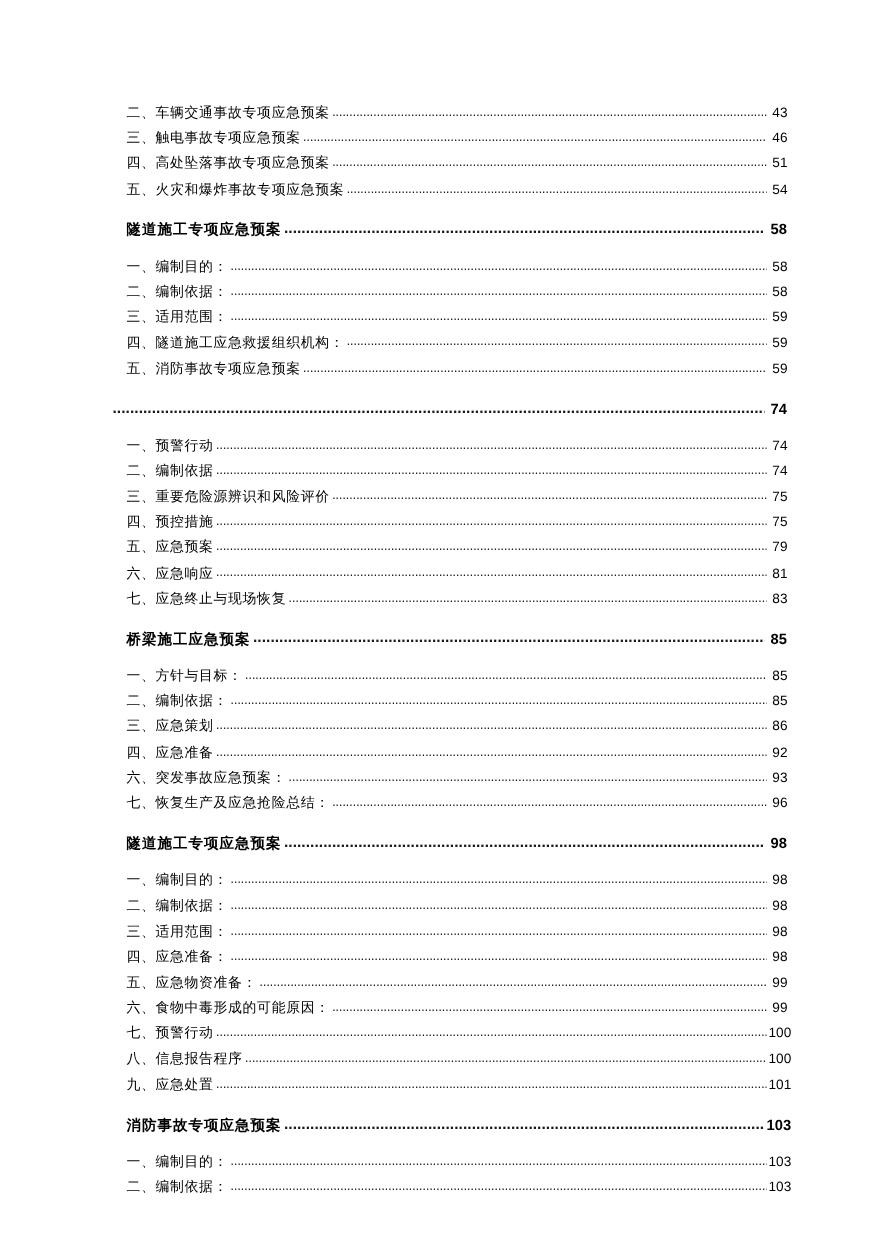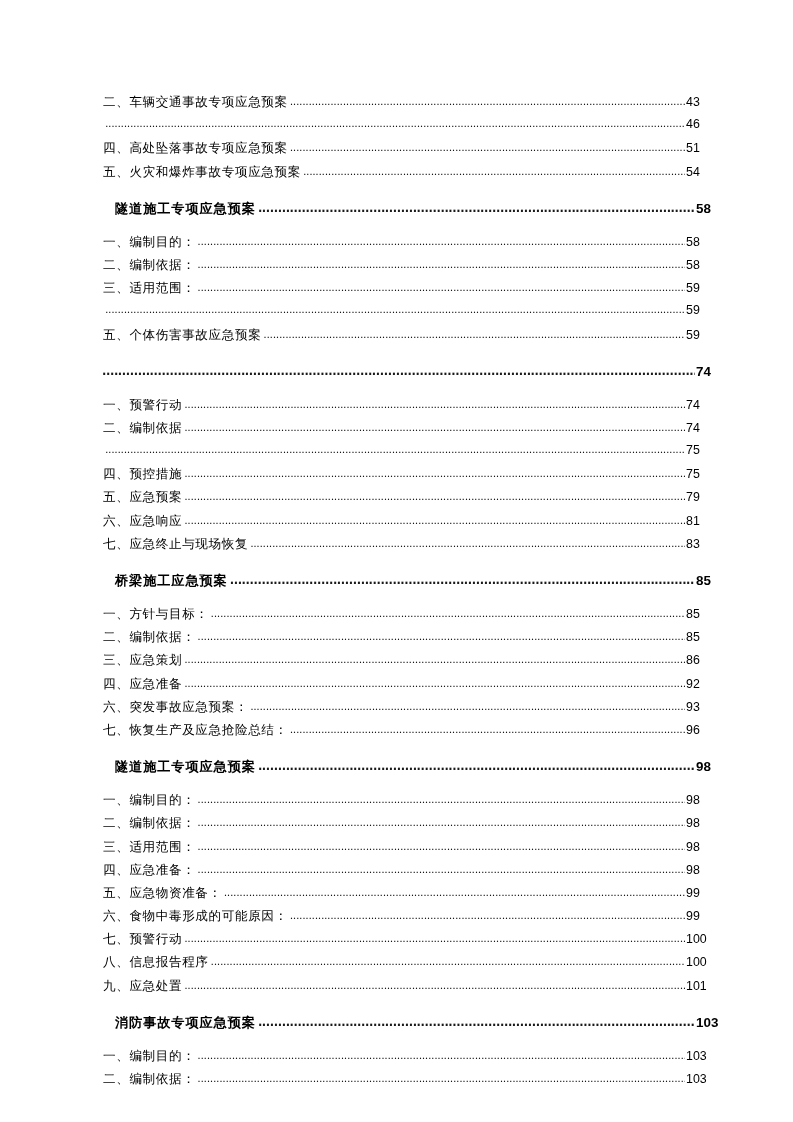--- a/index.html
+++ b/index.html
@@ -60,21 +60,21 @@
     font-family: "DejaVu Sans", "Liberation Sans", sans-serif;
     letter-spacing: -0.35px;
     font-size: 12px;
     line-height: 1em;
     color: #1a1a1a;
     white-space: nowrap;
   }
 
   .toc-page {
     flex: 0 0 auto;
-    text-align: left;
+    text-align: center;
     min-width: 22px;
     font-family: "Liberation Sans", sans-serif;
   }
 
   
   .toc-section {
     font-weight: bold;
     font-size: 13.2px;
     margin-left: 0;
     margin-top: 14px;
@@ -94,21 +94,21 @@
   .toc-section .toc-leader::after {
     font-size: 11.5px;
     letter-spacing: -0.4px;
     position: relative;
     top: -1px;
   }
 
   
   .toc-entry {
     font-size: 12.6px;
-    margin-left: 3px;
+    margin-left: 15px;
     width: calc(100% - 15px);
   }
 
   .toc-entry .toc-page {
     font-size: 12.4px;
   }
 
   .toc-entry .toc-leader::after {
     font-size: 11px;
     letter-spacing: -0.38px;
@@ -121,20 +121,21 @@
 <body>
 
 <div class="page">
   <div class="toc" id="toc-root">
       <div class="toc-row toc-entry">
         <span class="toc-label">二、车辆交通事故专项应急预案</span>
         <span class="toc-leader"></span>
         <span class="toc-page">43</span>
       </div>
       <div class="toc-row toc-entry">
+        <span class="toc-label">三、触电事故专项应急预案</span>
         <span class="toc-leader"></span>
         <span class="toc-page">46</span>
       </div>
       <div class="toc-row toc-entry">
         <span class="toc-label">四、高处坠落事故专项应急预案</span>
         <span class="toc-leader"></span>
         <span class="toc-page">51</span>
       </div>
       <div class="toc-row toc-entry">
         <span class="toc-label">五、火灾和爆炸事故专项应急预案</span>
@@ -156,45 +157,47 @@
           <span class="toc-label">二、编制依据：</span>
           <span class="toc-leader"></span>
           <span class="toc-page">58</span>
         </div>
         <div class="toc-row toc-entry">
           <span class="toc-label">三、适用范围：</span>
           <span class="toc-leader"></span>
           <span class="toc-page">59</span>
         </div>
         <div class="toc-row toc-entry">
+          <span class="toc-label">四、隧道施工应急救援组织机构：</span>
           <span class="toc-leader"></span>
           <span class="toc-page">59</span>
         </div>
         <div class="toc-row toc-entry">
-          <span class="toc-label">五、个体伤害事故应急预案</span>
+          <span class="toc-label">五、消防事故专项应急预案</span>
           <span class="toc-leader"></span>
           <span class="toc-page">59</span>
         </div>
       </div>
       <div>
         <div class="toc-row toc-section">
           <span class="toc-leader"></span>
           <span class="toc-page">74</span>
         </div>
         <div class="toc-row toc-entry">
           <span class="toc-label">一、预警行动</span>
           <span class="toc-leader"></span>
           <span class="toc-page">74</span>
         </div>
         <div class="toc-row toc-entry">
           <span class="toc-label">二、编制依据</span>
           <span class="toc-leader"></span>
           <span class="toc-page">74</span>
         </div>
         <div class="toc-row toc-entry">
+          <span class="toc-label">三、重要危险源辨识和风险评价</span>
           <span class="toc-leader"></span>
           <span class="toc-page">75</span>
         </div>
         <div class="toc-row toc-entry">
           <span class="toc-label">四、预控措施</span>
           <span class="toc-leader"></span>
           <span class="toc-page">75</span>
         </div>
         <div class="toc-row toc-entry">
           <span class="toc-label">五、应急预案</span>

